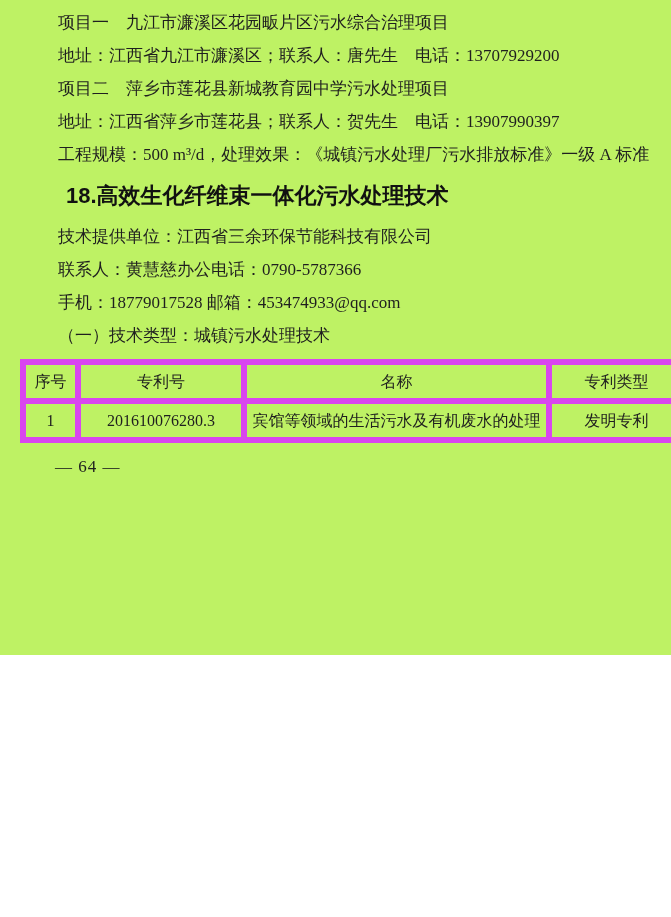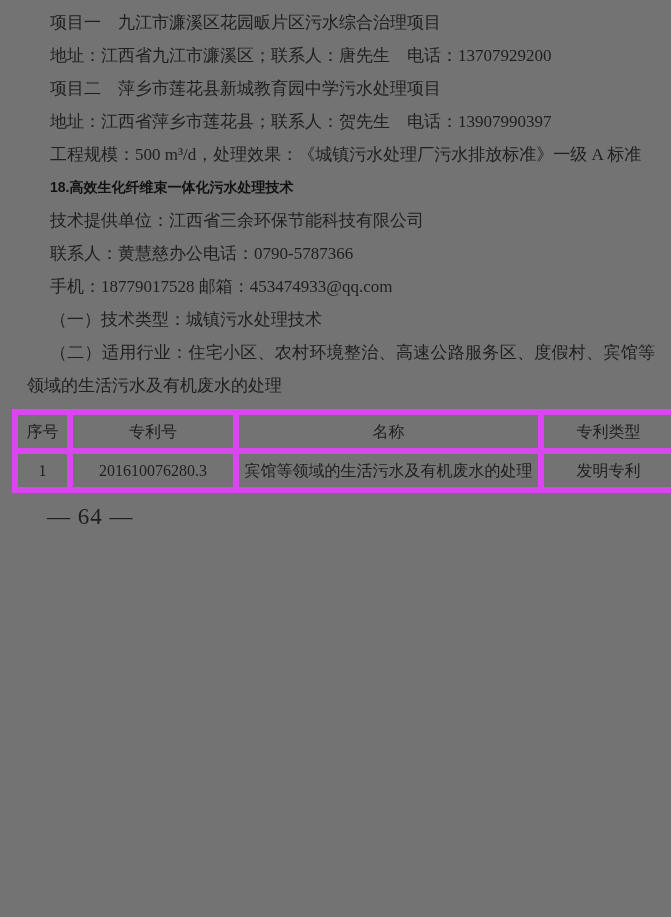--- a/index.html
+++ b/index.html
@@ -1,41 +1,42 @@
 <!DOCTYPE html>
 <html><head>
 <meta charset="utf-8">
 <style>
   html, body { margin: 0; padding: 0; }
   .page {
     position: relative;
     width: 671px;
-    height: 917px;
-    background: #737373;
+    height: 655px;
+    background: #bef264;
     color: #1f1f1f;
     font-family: "Liberation Serif", "DejaVu Serif", serif;
     overflow: hidden;
     box-sizing: border-box;
+    padding-left: 8px;
   }
   .content {
     padding: 6px 16px 0 27px;
     font-size: 17px;
     line-height: 33px;
     text-align: justify;
   }
   .content p {
     margin: 0;
     text-indent: 23px;
   }
   .section-heading {
-    margin: 0;
+    margin: 8px;
     text-indent: 23px;
     font-family: "Liberation Sans", "DejaVu Sans", sans-serif;
     font-weight: bold;
-    font-size: 14px;
+    font-size: 22px;
     line-height: 33px;
     color: #111111;
   }
   table.patent-table {
     border-collapse: collapse;
     width: 621px;
     margin: 7px 0 0 -15px;
     font-size: 16px;
     table-layout: fixed;
     border: 2px solid #2b2b2b;
@@ -55,41 +56,40 @@
   }
   table.patent-table tr.data-row td {
     height: 28px;
   }
   .col-seq   { width: 45px; }
   .col-no    { width: 156px; }
   .col-name  { width: 295px; }
   .col-type  { width: 125px; }
   .page-number {
     margin: 7px 0 0 20px;
-    font-size: 23px;
+    font-size: 17px;
     letter-spacing: 1px;
     color: #1f1f1f;
   }
 </style>
 </head>
 <body>
 
 <div class="page">
   <div class="content">
     <p>项目一　九江市濂溪区花园畈片区污水综合治理项目</p>
     <p>地址：江西省九江市濂溪区；联系人：唐先生　电话：13707929200</p>
     <p>项目二　萍乡市莲花县新城教育园中学污水处理项目</p>
     <p>地址：江西省萍乡市莲花县；联系人：贺先生　电话：13907990397</p>
     <p>工程规模：500 m³/d，处理效果：《城镇污水处理厂污水排放标准》一级 A 标准</p>
     <h3 class="section-heading">18.高效生化纤维束一体化污水处理技术</h3>
     <p>技术提供单位：江西省三余环保节能科技有限公司</p>
     <p>联系人：黄慧慈办公电话：0790-5787366</p>
     <p>手机：18779017528 邮箱：453474933@qq.com</p>
     <p>（一）技术类型：城镇污水处理技术</p>
-    <p>（二）适用行业：住宅小区、农村环境整治、高速公路服务区、度假村、宾馆等领域的生活污水及有机废水的处理</p>
 
     <table class="patent-table">
       <tbody>
         <tr class="head-row">
           <td class="col-seq">序号</td>
           <td class="col-no">专利号</td>
           <td class="col-name">名称</td>
           <td class="col-type">专利类型</td>
         </tr>
         <tr class="data-row">

